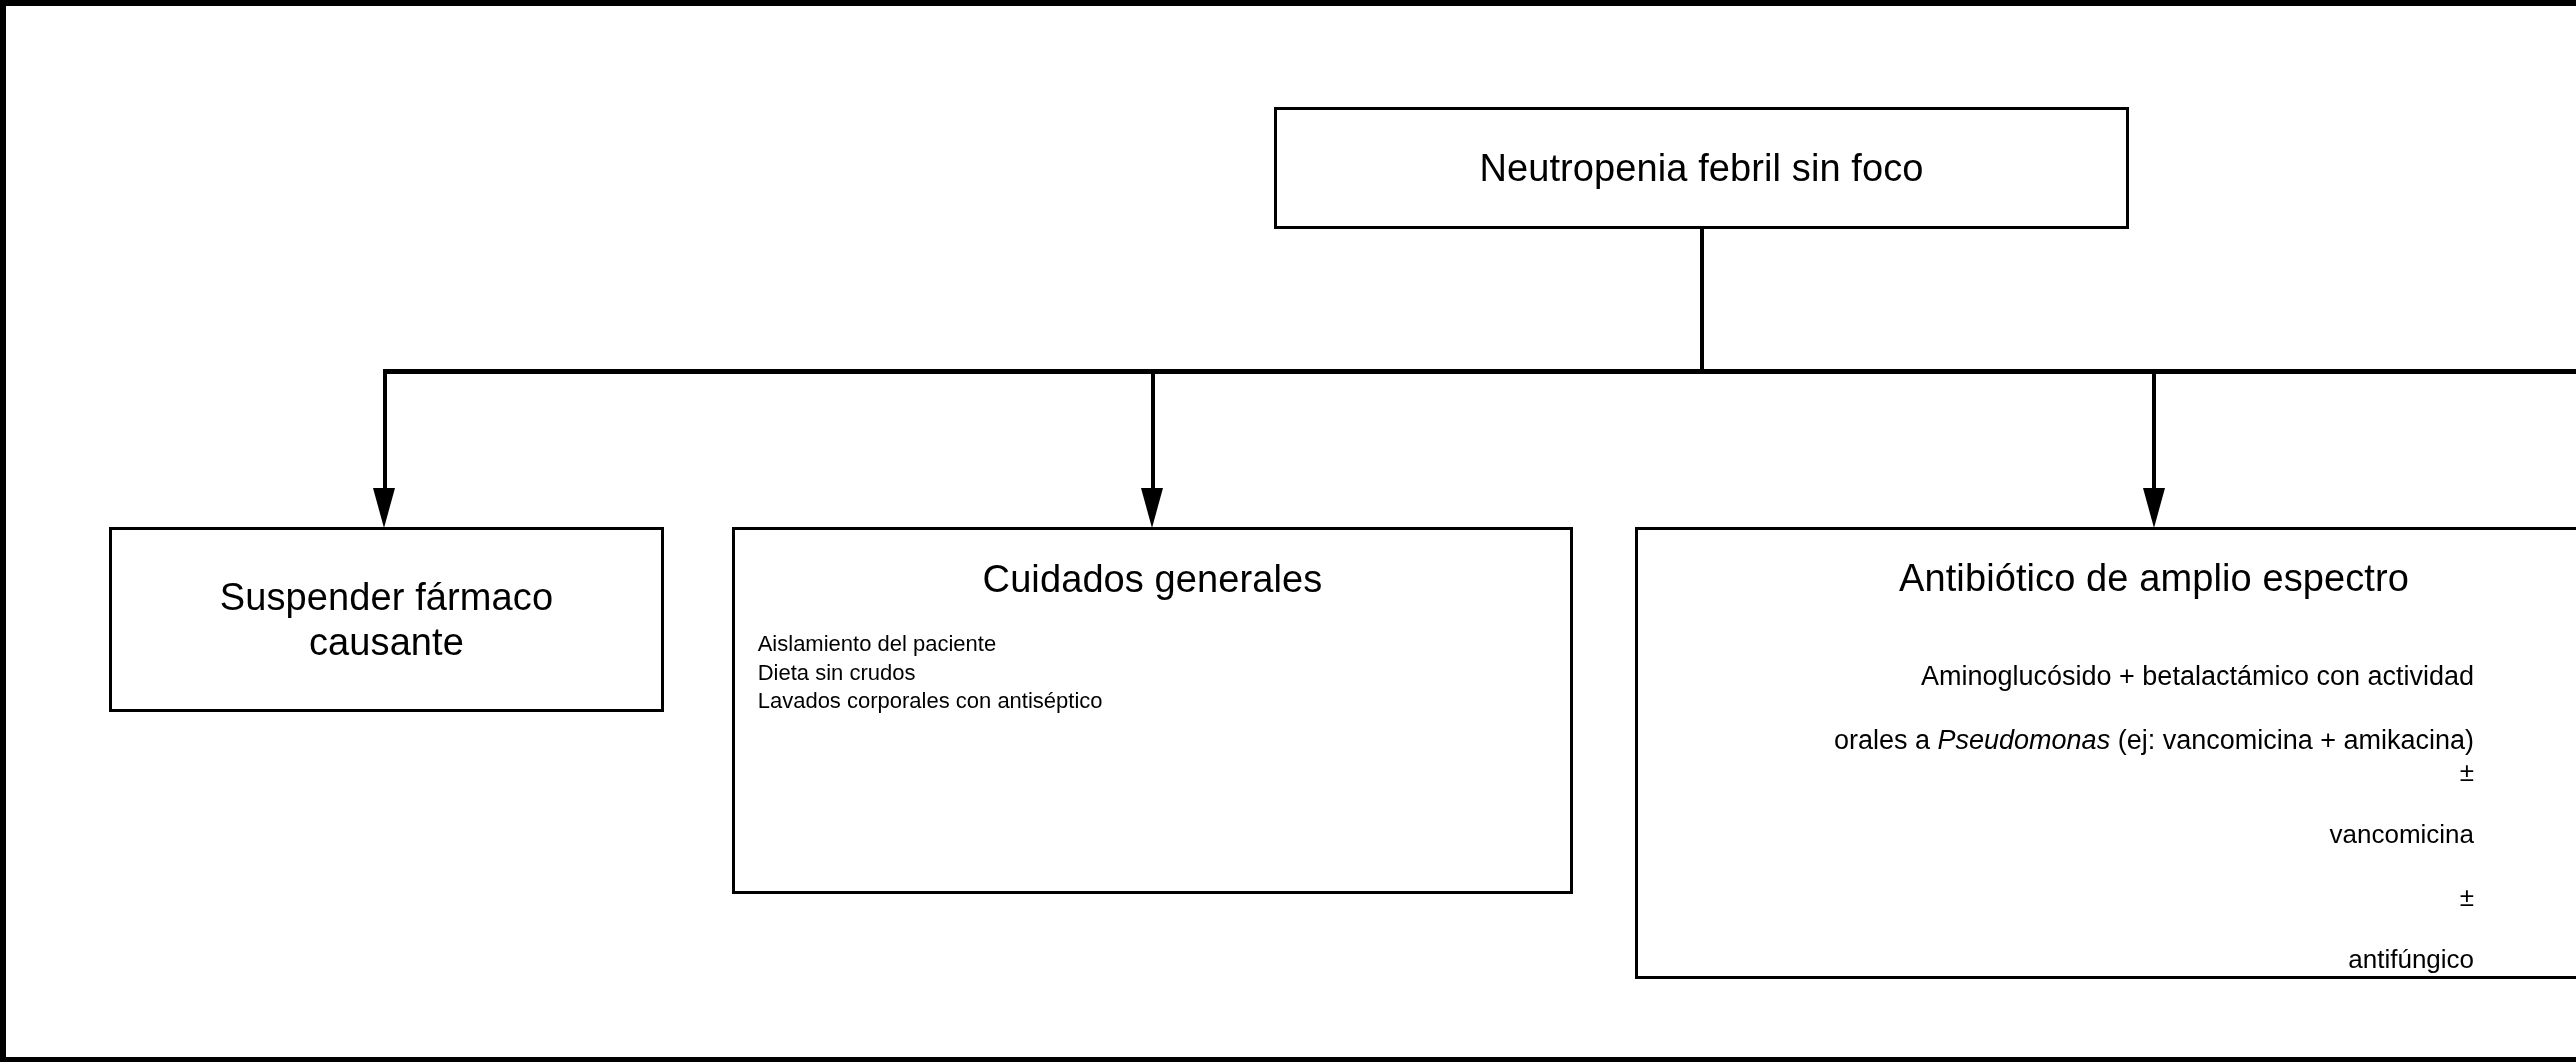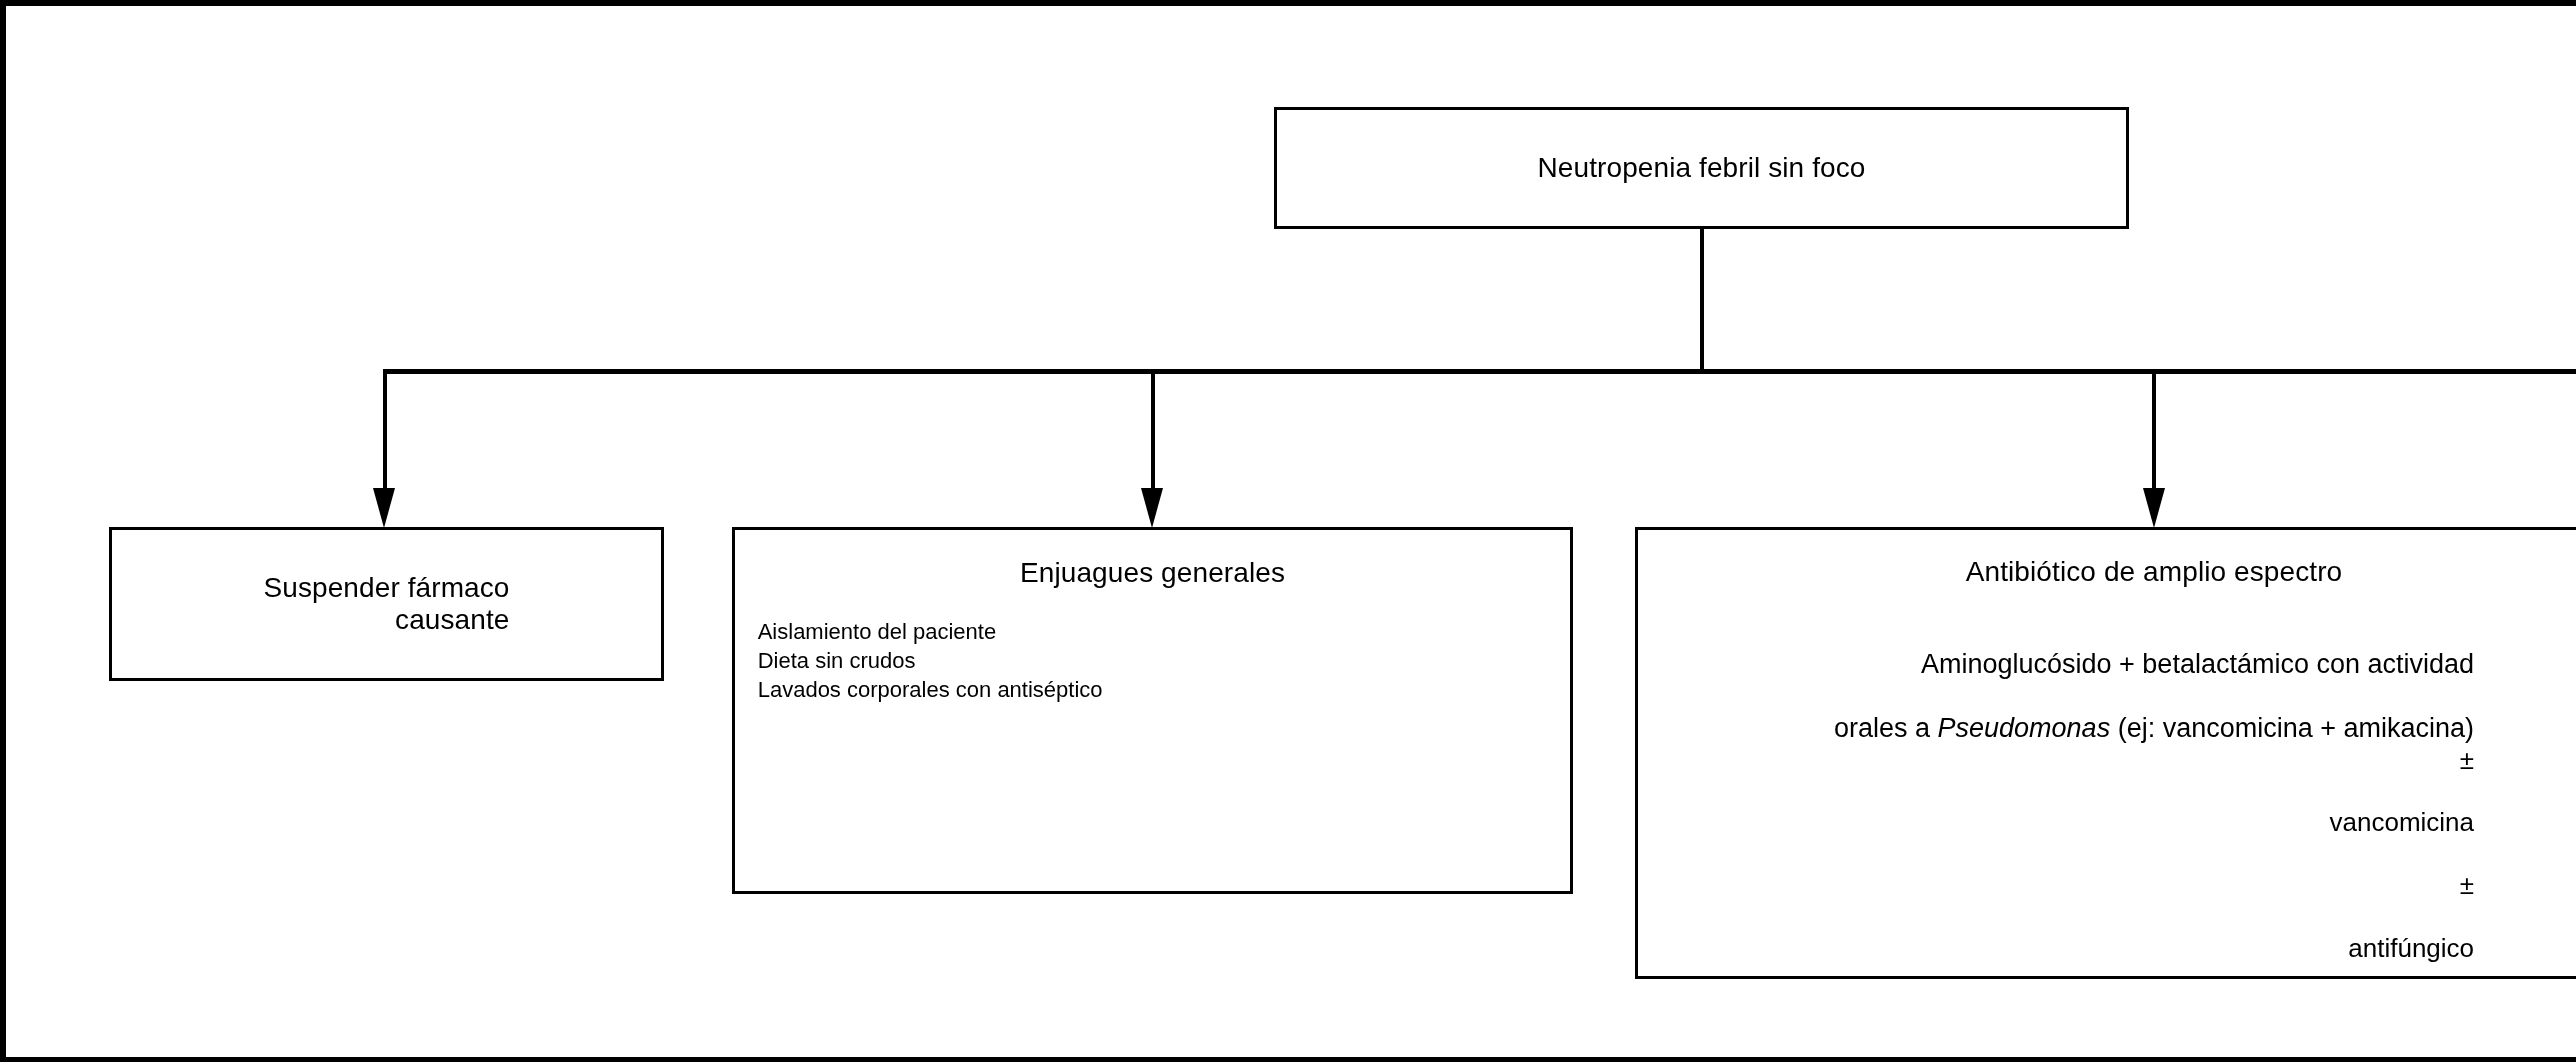--- a/index.html
+++ b/index.html
@@ -28,22 +28,22 @@
     position: absolute;
     box-sizing: border-box;
     border: 3.6px solid #000000;
     background: #ffffff;
     display: flex;
     flex-direction: column;
     align-items: center;
   }
 
   .node-title {
-    text-align: right;
-    font-size: 28px;
+    text-align: center;
+    font-size: 38px;
     line-height: 1.16;
     letter-spacing: 0.1px;
     white-space: pre-line;
   }
 
   .node-body {
     font-size: 27px;
     line-height: 1.18;
     text-align: right;
     white-space: pre-line;
@@ -57,21 +57,21 @@
     line-height: 1.30;
     text-align: left;
     align-self: flex-start;
   }
 
   
   #node-suspend {
     left: 103px;
     top: 521px;
     width: 555px;
-    height: 154px;
+    height: 185px;
     justify-content: center;
   }
 
   
   #node-care {
     left: 726px;
     top: 521px;
     width: 841px;
     height: 367px;
     justify-content: flex-start;
@@ -157,21 +157,21 @@
   <div class="arrow-head" id="head-1"></div>
   <div class="arrow-head" id="head-2"></div>
   <div class="arrow-head" id="head-3"></div>
 
   <div class="node" id="node-suspend">
     <div class="node-title">Suspender fármaco
 causante</div>
   </div>
 
   <div class="node" id="node-care">
-    <div class="node-title">Enjuagues generales</div>
+    <div class="node-title">Cuidados generales</div>
     <ul class="node-list">
       <li>Aislamiento del paciente</li>
       <li>Dieta sin crudos</li>
       <li>Lavados corporales con antiséptico</li>
     </ul>
   </div>
 
   <div class="node" id="node-antibiotic">
     <div class="node-title">Antibiótico de amplio espectro</div>
     <div class="node-body">

